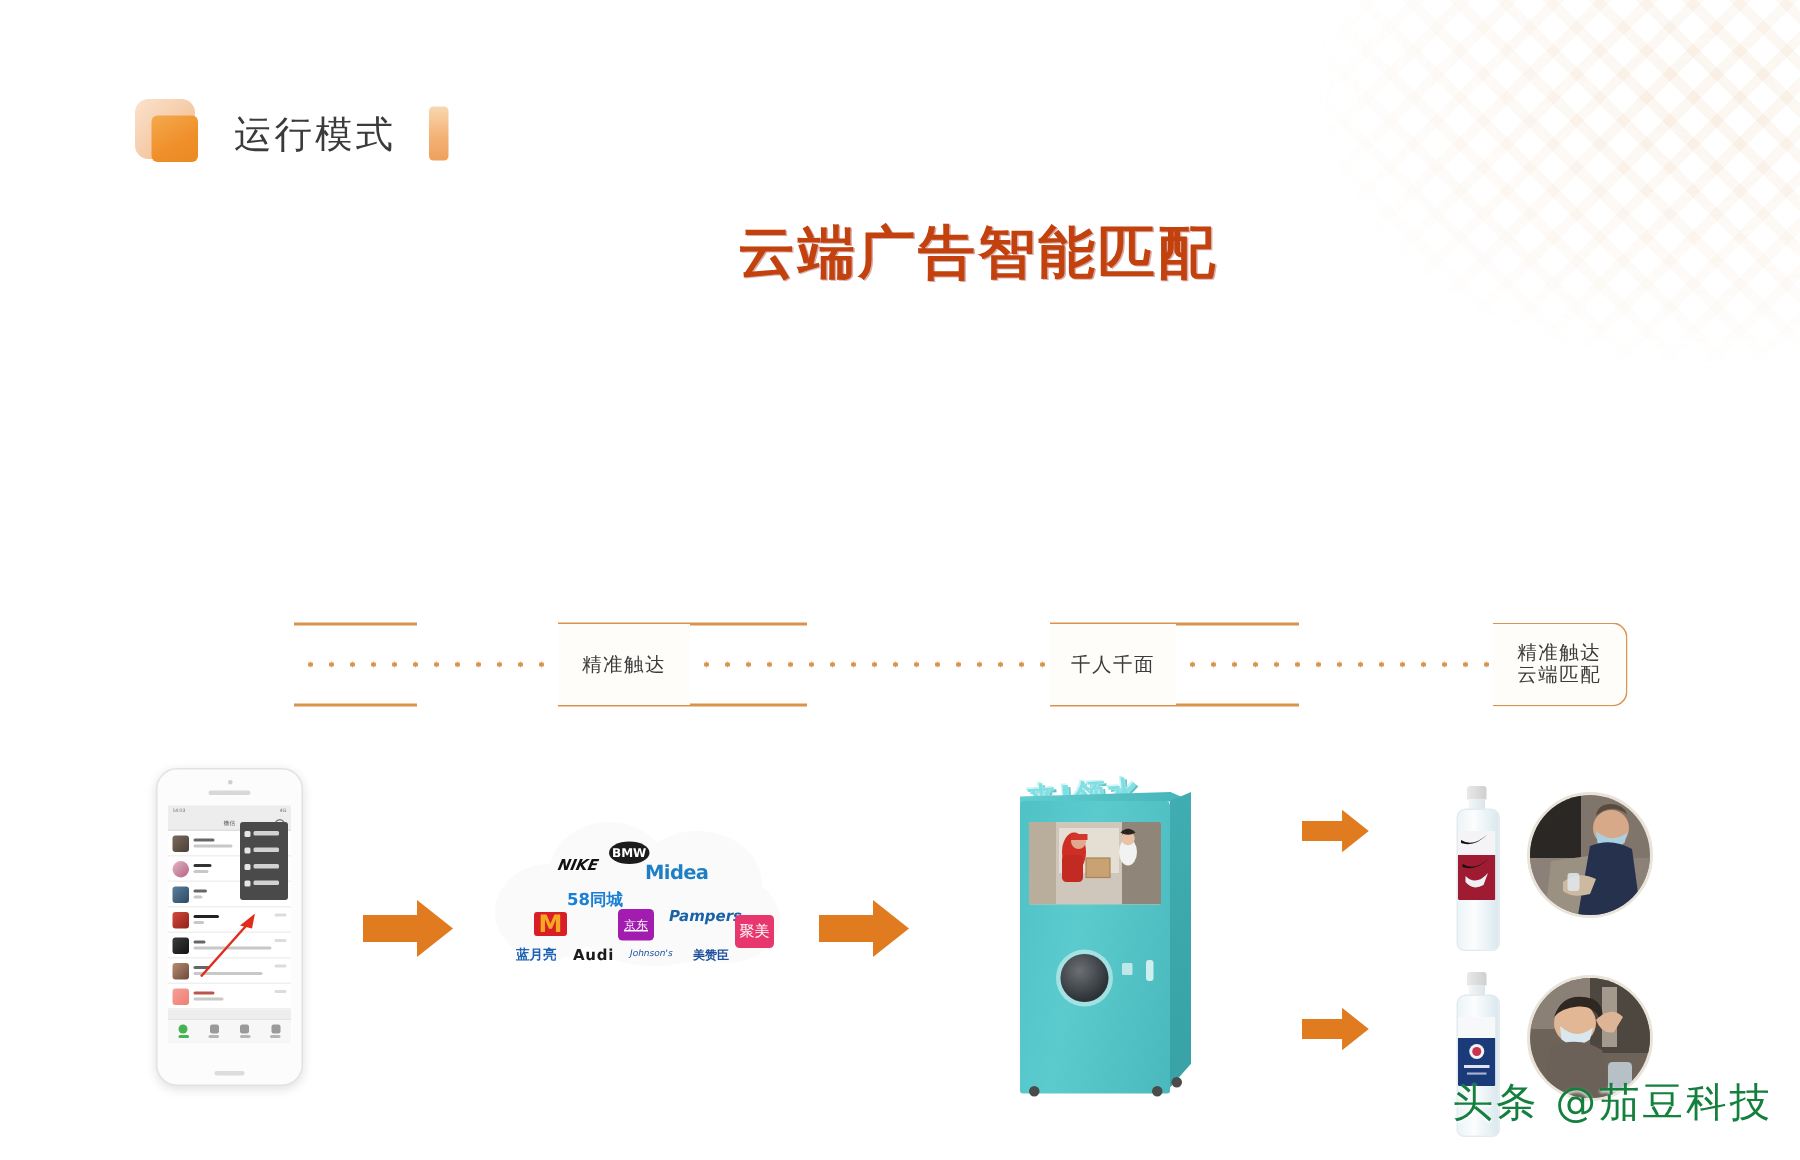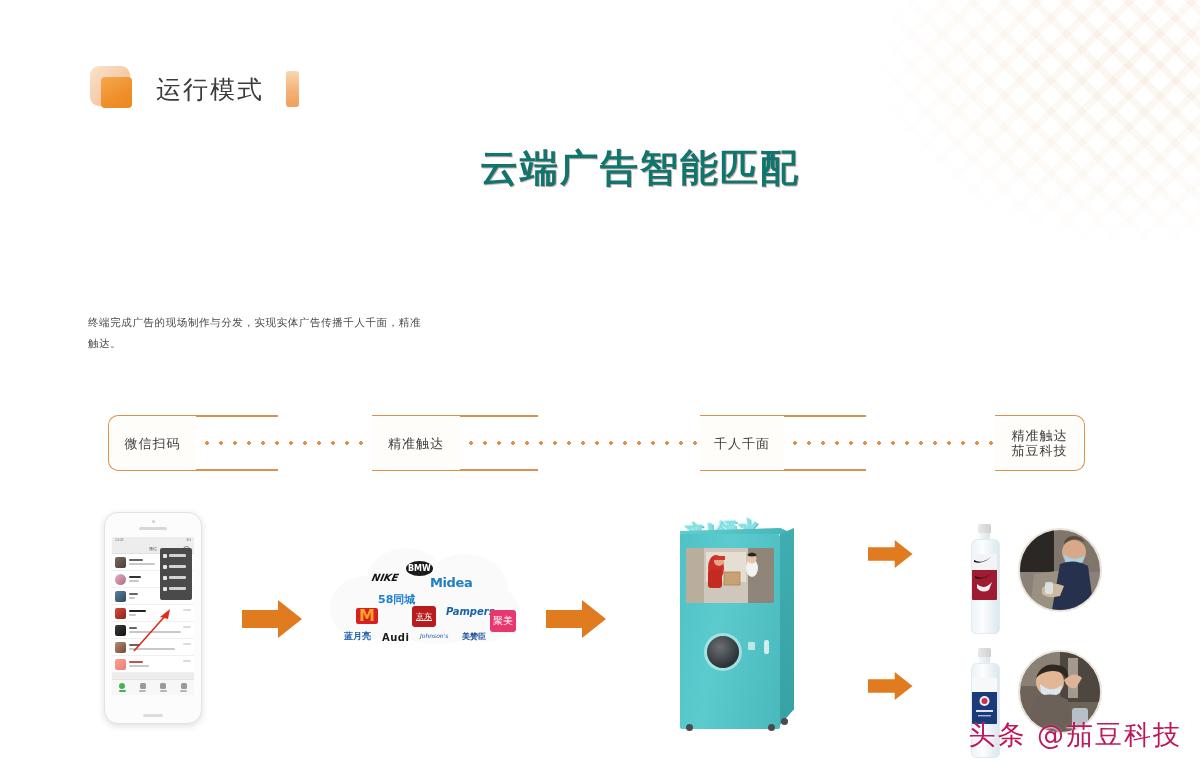--- a/index.html
+++ b/index.html
@@ -43,21 +43,21 @@
   }
 
   
   .headline{
     position:absolute;left:480px;top:145px;width:420px;
     font-family:"DejaVu Sans","Liberation Sans",sans-serif;
     font-weight:bold;color:#b61f24;font-size:38px;line-height:47px;
     letter-spacing:2px;
     text-shadow:1px 1px 0 rgba(140,20,24,.35);
   }
-  .headline .l2{color:#0f766e;}
+  .headline .l2{color:#c2410c;margin-left:12px;}
   .headline .l3{color:#ab1f24;}
 
   
   .para{
     position:absolute;left:88px;top:312px;width:340px;
     font-size:10.5px;line-height:21px;color:#4a4a4a;letter-spacing:.6px;
     font-family:"DejaVu Sans","Liberation Sans",sans-serif;
   }
   .para .ln1{display:block;padding-left:14px;}
   .para .ln2{display:block;}
@@ -177,21 +177,21 @@
     border:.5px solid #e3ebee;
   }
   .b-label{position:absolute;left:4px;top:30px;width:25px;height:46px;overflow:hidden;border-radius:1px;}
   .circ{position:absolute;width:80px;height:80px;border-radius:50%;overflow:hidden;border:2px solid #e9e4da;}
   .circ .ph{position:absolute;inset:0;}
 
   
   .wm{
     position:absolute;right:18px;bottom:20px;
     font-family:"DejaVu Sans","Liberation Sans",sans-serif;
-    font-size:27px;color:#be185d;letter-spacing:2px;font-weight:500;
+    font-size:27px;color:#15803d;letter-spacing:2px;font-weight:500;
     text-shadow:0 1px 2px rgba(255,255,255,.9);
   }
 </style>
 </head>
 <body>
 
 <div class="stage">
 
   <div class="bg-pattern"></div>
 
@@ -202,48 +202,44 @@
     </div>
     <div class="sec-title">运行模式</div>
     <div class="sec-bar"></div>
   </div>
 
   <div class="headline">
     <div class="l2">云端广告智能匹配</div>
   </div>
 
   <div class="para">
-    <span class="ln2">终端完成广告的现场制作与分发，实现实体广告传播千人千面，精准触达。</span>
   </div>
 
   <div class="flow">
-    <div class="fbox r-open" style="left:108px;width:88px;">
-      <b>微信扫码</b>
-    </div>
     <div class="seg-line" style="left:196px;top:0;width:82px;"></div>
     <div class="seg-line" style="left:196px;top:54.4px;width:82px;"></div>
     <div class="dots" style="left:200px;width:170px;"></div>
 
     <div class="fbox both" style="left:372px;width:88px;">
       <b>精准触达</b>
     </div>
     <div class="seg-line" style="left:460px;top:0;width:78px;"></div>
     <div class="seg-line" style="left:460px;top:54.4px;width:78px;"></div>
     <div class="dots" style="left:464px;width:238px;"></div>
 
     <div class="fbox both" style="left:700px;width:84px;">
       <b>千人千面</b>
     </div>
     <div class="seg-line" style="left:784px;top:0;width:82px;"></div>
     <div class="seg-line" style="left:784px;top:54.4px;width:82px;"></div>
     <div class="dots" style="left:788px;width:212px;"></div>
 
     <div class="fbox l-open" style="left:995px;width:90px;flex-direction:column;">
       <b>精准触达</b>
-      <b>茄豆科技</b>
+      <b>云端匹配</b>
     </div>
   </div>
 
   <div class="phone">
     <div class="notch-cam"></div>
     <div class="notch-speaker"></div>
     <div class="home"></div>
 
     <div class="scr">
       <div class="st-bar">
@@ -366,21 +362,21 @@
     <div class="blob" style="left:36px;top:0;width:80px;height:70px;"></div>
     <div class="blob" style="left:92px;top:6px;width:86px;height:72px;"></div>
     <div class="blob" style="left:52px;top:34px;width:110px;height:62px;"></div>
     <div class="blob" style="left:120px;top:36px;width:70px;height:58px;"></div>
 
     <span class="brand" style="left:42px;top:24px;font-size:10px;font-weight:bold;font-style:italic;color:#111;transform:skewX(-12deg)">NIKE</span>
     <span class="brand" style="left:76px;top:13px;font-size:8px;font-weight:bold;color:#fff;background:#1b1b1b;border-radius:50%;padding:3px 2px;">BMW</span>
     <span class="brand" style="left:100px;top:27px;font-size:13px;color:#1e7fc4;font-weight:bold;letter-spacing:-.4px">Midea</span>
     <span class="brand" style="left:48px;top:44px;font-size:11px;color:#1b7fd4;font-weight:bold;">58同城</span>
     <span class="brand" style="left:26px;top:60px;font-size:16px;color:#f5a623;font-weight:bold;background:#d81f26;border-radius:2px;padding:0 3px;line-height:16px;">M</span>
-    <span class="brand" style="left:82px;top:58px;font-size:8px;color:#fff;background:#b91c1c;border-radius:3px;padding:5px 4px;text-decoration:underline;">京东</span>
+    <span class="brand" style="left:82px;top:58px;font-size:8px;color:#fff;background:#a21caf;border-radius:3px;padding:5px 4px;text-decoration:underline;">京东</span>
     <span class="brand" style="left:116px;top:58px;font-size:10px;color:#1a62a8;font-weight:bold;font-style:italic;">Pampers</span>
     <span class="brand" style="left:160px;top:62px;font-size:10px;color:#fff;background:#e8376f;border-radius:3px;padding:4px 3px;">聚美</span>
     <span class="brand" style="left:14px;top:82px;font-size:9px;color:#1f63b4;font-weight:bold;">蓝月亮</span>
     <span class="brand" style="left:52px;top:84px;font-size:10px;color:#1b1b1b;font-weight:bold;letter-spacing:.5px">Audi</span>
     <span class="brand" style="left:90px;top:84px;font-size:6px;color:#1a4f9c;font-style:italic;">Johnson's</span>
     <span class="brand" style="left:132px;top:83px;font-size:8px;color:#1c4f9c;font-weight:bold;">美赞臣</span>
   </div>
 
   <div class="oarrow" style="left:546px;top:598px;">
     <svg width="62" height="42" viewBox="0 0 62 42">

